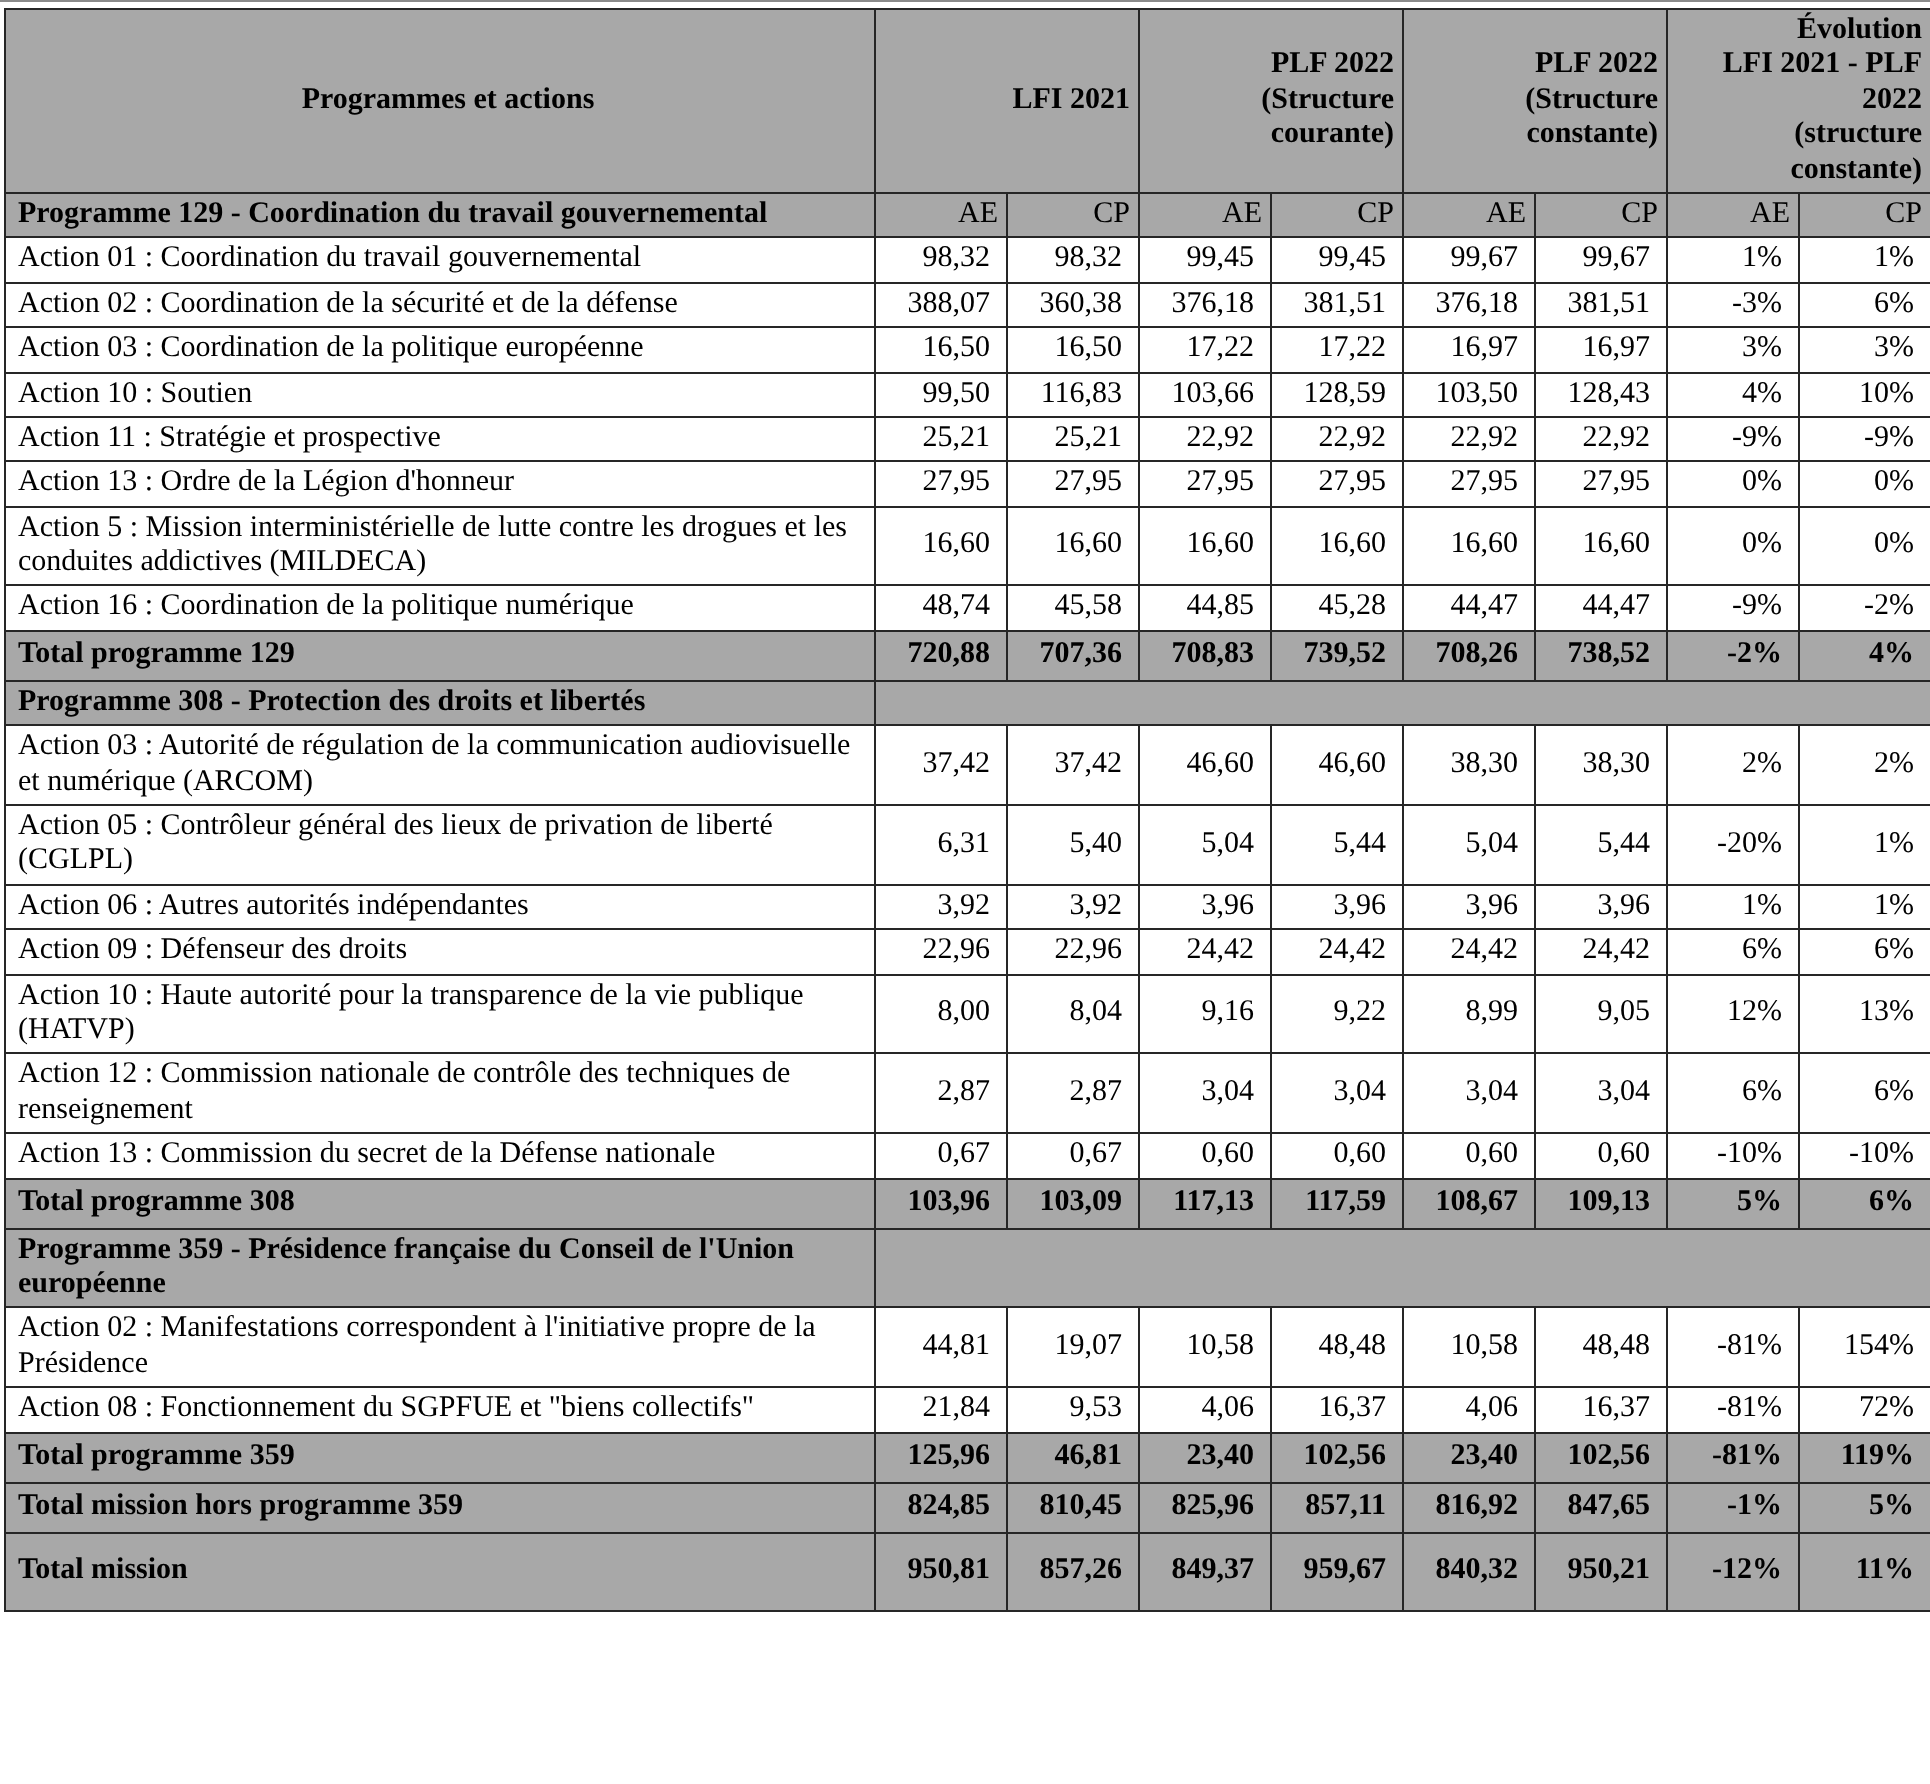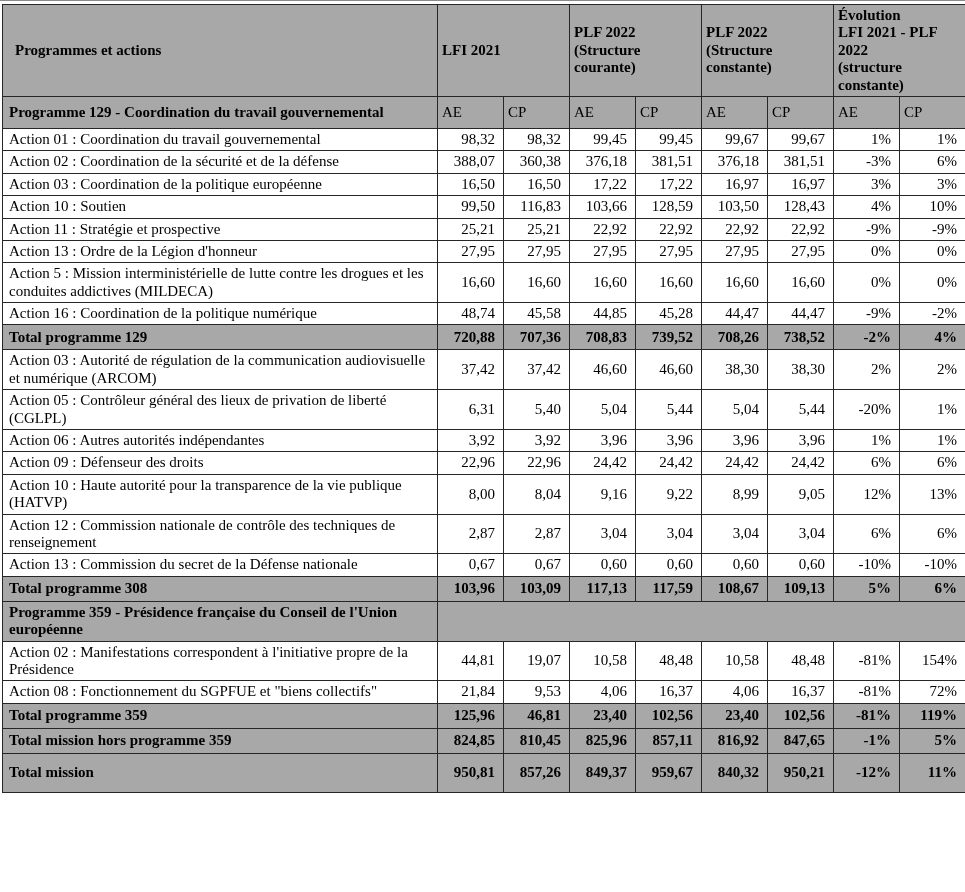--- a/index.html
+++ b/index.html
@@ -32,43 +32,43 @@
     box-sizing: border-box;
   }
   col.c-label { width: 435px; }
   col.c-num   { width: 66px; }
 
   thead th {
     height: 89px;
     background: var(--gray, #a8a8a8);
     font-weight: bold;
     white-space: pre-line;
-    text-align: left;
+    text-align: right;
     padding: 2px 4px;
   }
   thead th.label {
-    text-align: left;
+    text-align: center;
     padding-left: 12px;
   }
 
   td.label {
     text-align: left;
     padding: 2px 6px 2px 6px;
   }
   td.num {
     text-align: right;
     padding: 1px 8px 1px 2px;
   }
   td.colhead {
-    text-align: left;
+    text-align: right;
     font-weight: normal;
     padding: 1px 4px;
   }
 
-  tr.r-subheader td { background: var(--gray, #a8a8a8); height: 32px; }
+  tr.r-subheader td { background: var(--gray, #a8a8a8); height: 22px; }
   tr.r-subheader td.label { font-weight: bold; }
 
   tr.r-data { height: 15px; }
 
   tr.r-total td {
     background: var(--gray, #a8a8a8);
     font-weight: bold;
     height: 25px;
     margin-left: 31px;
   }
@@ -218,20 +218,24 @@
           <td class="label">Total programme 129</td>
           <td class="num">720,88</td>
           <td class="num">707,36</td>
           <td class="num">708,83</td>
           <td class="num">739,52</td>
           <td class="num">708,26</td>
           <td class="num">738,52</td>
           <td class="num">-2%</td>
           <td class="num">4%</td>
         </tr>
+        <tr class="r-section">
+          <td class="label">Programme 308 - Protection des droits et libertés</td>
+          <td colspan="8"></td>
+        </tr>
         <tr class="r-data">
           <td class="label">Action 03 : Autorité de régulation de la communication audiovisuelle et numérique (ARCOM)</td>
           <td class="num">37,42</td>
           <td class="num">37,42</td>
           <td class="num">46,60</td>
           <td class="num">46,60</td>
           <td class="num">38,30</td>
           <td class="num">38,30</td>
           <td class="num">2%</td>
           <td class="num">2%</td>

